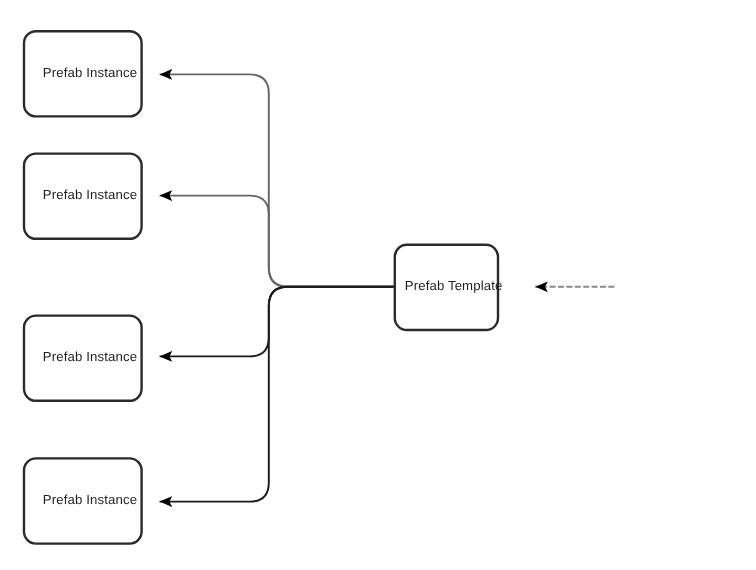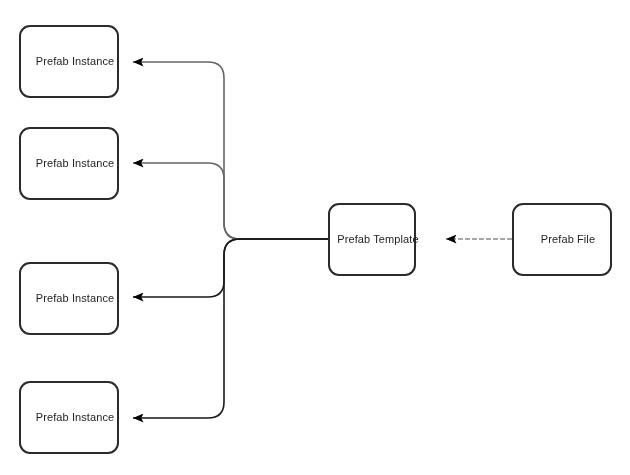--- a/index.html
+++ b/index.html
@@ -89,17 +89,14 @@
   </div>
 
   <div class="node-box" style="left:19px; top:381px; width:100px; height:73px;">
     <span class="node-label">Prefab Instance</span>
   </div>
 
   <div class="node-box" style="left:328px; top:203px; width:88px; height:73px;">
     <span class="node-label">Prefab Template</span>
   </div>
 
-  <div class="node-box" style="left:512px; top:203px; width:100px; height:73px;">
-    <span class="node-label">Prefab File</span>
-  </div>
 
 </div>
 
 </body></html>

